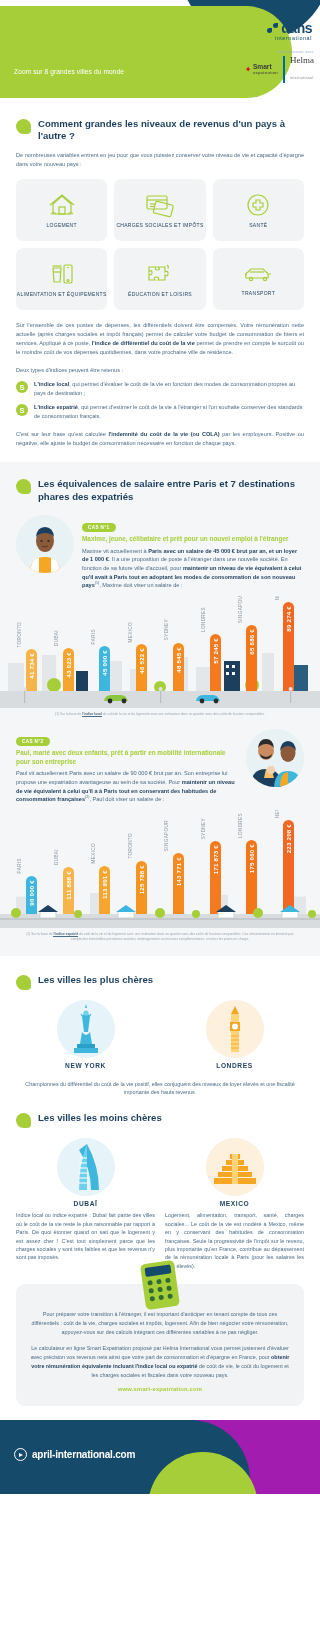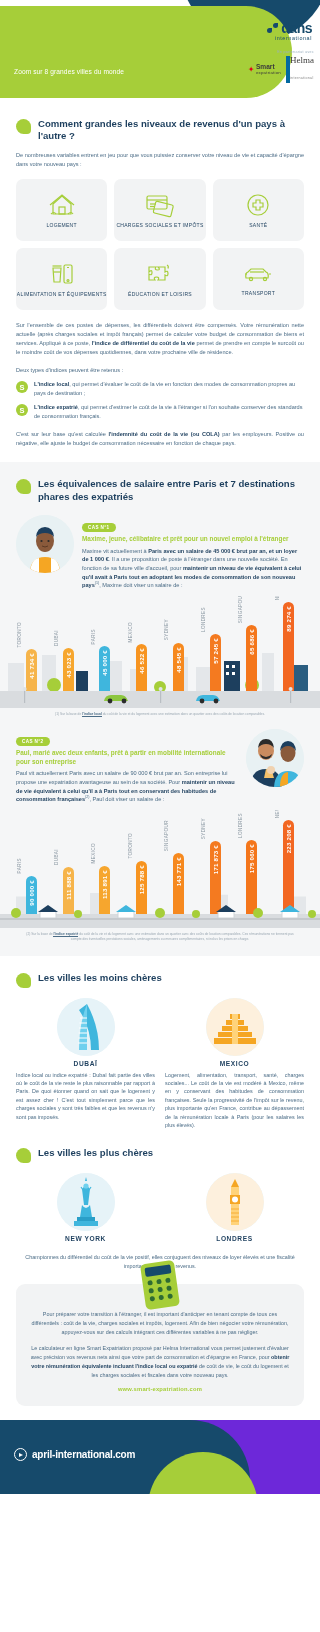--- a/index.html
+++ b/index.html
@@ -42,21 +42,21 @@
   .brand-name { font-size:14px; font-weight:bold; color:#164a6b; letter-spacing:-.5px; }
   .brand-tag { font-size:5.4px; color:#164a6b; letter-spacing:.6px; margin-top:-1px; }
   .partners { position:absolute; right:6px; top:50px; width:110px; text-align:right; }
   .partners-label { font-size:3.6px; color:#9bb0c0; letter-spacing:.3px; margin-bottom:2px; }
   .partners-row { display:flex; align-items:center; justify-content:flex-end; gap:5px; }
   .p-smart { display:flex; align-items:center; gap:1.5px; }
   .p-smart-mark { color:#e2001a; font-size:8px; line-height:1; }
   .p-smart-txt { text-align:left; line-height:1; }
   .p-smart-txt b { font-size:6.6px; color:#3c3c3b; font-weight:bold; display:block; }
   .p-smart-txt span { font-size:4.4px; color:#3c3c3b; display:block; letter-spacing:.2px; }
-  .p-helma { border-left:4px solid #0369a1; text-align:left; }
+  .p-helma { border-left:2px solid #0369a1; padding-left:5px; text-align:left; }
   .p-helma b { font-family:"Liberation Serif", serif; font-size:9px; color:#3c3c3b; font-weight:normal; display:block; line-height:1; }
   .p-helma span { font-size:3.6px; color:#8a8a8a; letter-spacing:.3px; }
 
   
   .sec-head { display:flex; gap:7px; align-items:flex-start; padding:0 16px; }
   .bullet {
     flex:0 0 auto; width:15px; height:15px; background:#a6ce39;
     border-radius:50% 50% 4px 50%; margin-top:1px;
   }
   .sec-title { font-size:9.6px; font-weight:bold; line-height:1.3; color:#1d3f5e; }
@@ -164,21 +164,21 @@
     width:34px; height:46px; background:#a6ce39; border-radius:5px;
   }
   .calc-screen { position:absolute; left:4px; top:4px; width:26px; height:9px; background:#164a6b; border-radius:2px; }
   .calc-keys { position:absolute; left:5px; top:17px; width:24px; display:grid; grid-template-columns:repeat(3,1fr); gap:3px; }
   .calc-keys i { display:block; width:5px; height:5px; border-radius:50%; background:#2f6b33; }
   .cta-txt { font-size:5.4px; line-height:1.62; color:#4b6c86; }
   .cta-txt b { color:#1d3f5e; }
   .cta-link { font-size:5.8px; font-weight:bold; color:#a6ce39; margin-top:7px; letter-spacing:.2px; }
 
   
-  .footer { position:relative; height:74px; margin-top:14px; overflow:hidden; background:#6d28d9; }
+  .footer { position:relative; height:74px; margin-top:14px; overflow:hidden; background:#a21caf; }
   .ftr-navy { position:absolute; left:0; top:0; width:250px; height:74px; background:#164a6b; border-radius:0 60px 0 0; }
   .ftr-green { position:absolute; left:148px; top:32px; width:110px; height:74px; background:#a6ce39; border-radius:60px 60px 0 0; }
   .ftr-link { position:absolute; left:14px; top:28px; display:flex; align-items:center; gap:5px; }
   .play {
     width:13px; height:13px; border-radius:50%; border:1.2px solid #ffffff;
     display:flex; align-items:center; justify-content:center;
   }
   .play i { width:0;height:0;border-left:4px solid #fff;border-top:2.6px solid transparent;border-bottom:2.6px solid transparent;margin-left:1.5px; }
   .ftr-txt { color:#ffffff; font-size:10px; font-weight:bold; letter-spacing:-.2px; }
 </style>
@@ -505,20 +505,64 @@
           <circle cx="312" cy="12" r="4" fill="#a6ce39"></circle>
         <rect x="0" y="16" width="320" height="2" fill="#c5c9cd"></rect>
       </svg>
     </div>
 
     <div class="foot-note" style="padding-bottom:14px;">
       <span>(2) Sur la base de </span><b>l'indice expatrié</b><span> du coût de la vie et du logement avec une estimation dans un quartier avec des coûts de location comparables. Ces rémunérations ne tiennent pas compte des éventuelles prestations sociales, aménagements ou mesures complémentaires, ni inclus les prises en charge.</span>
     </div>
   </div>
 
+  <div style="padding-top:18px;">
+    <div class="sec-head">
+      <span class="bullet"></span>
+      <span class="sec-title">Les villes les plus chères</span>
+    </div>
+    <div class="cities">
+      <div class="city">
+        <div class="city-ico">
+          <svg width="58" height="58" viewBox="0 0 58 58">
+            <circle cx="29" cy="29" r="29" fill="#e6f3f8"></circle>
+            <path d="M28 8 l1-4 l1 4z" fill="#3fb6dd"></path>
+            <path d="M25 16 q4-6 8 0 l-2 16 h-4z" fill="#3fb6dd"></path>
+            <path d="M24 14 l2 3 m8-3 l-2 3" stroke="#3fb6dd" stroke-width="1.2"></path>
+            <path d="M25 32 q4 6 8 0 l2 12 h-12z" fill="#3fb6dd"></path>
+            <rect x="20" y="44" width="18" height="4" fill="#2a9fc8"></rect>
+            <rect x="17" y="48" width="24" height="5" fill="#3fb6dd"></rect>
+            <circle cx="29" cy="13" r="2.6" fill="#6fd0ee"></circle>
+          </svg>
+        </div>
+        <div class="city-name">NEW YORK</div>
+      </div>
+      <div class="city">
+        <div class="city-ico">
+          <svg width="58" height="58" viewBox="0 0 58 58">
+            <circle cx="29" cy="29" r="29" fill="#fdf0dd"></circle>
+            <path d="M29 6 l4 8 h-8z" fill="#f5a623"></path>
+            <rect x="25" y="14" width="8" height="8" fill="#ffd37a"></rect>
+            <rect x="24" y="22" width="10" height="9" fill="#f5a623"></rect>
+            <circle cx="29" cy="26.5" r="3" fill="#ffffff"></circle>
+            <rect x="25" y="31" width="8" height="21" fill="#ffd37a"></rect>
+            <g stroke="#f5a623" stroke-width=".8">
+              <path d="M25 36 h8"></path>
+                <path d="M25 40 h8"></path>
+                <path d="M25 44 h8"></path>
+                <path d="M25 48 h8"></path>
+            </g>
+          </svg>
+        </div>
+        <div class="city-name">LONDRES</div>
+      </div>
+    </div>
+    <div class="cities-note">Championnes du différentiel du coût de la vie positif, elles conjuguent des niveaux de loyer élevés et une fiscalité importante des hauts revenus.</div>
+  </div>
+
   <div style="padding-top:16px;">
     <div class="sec-head">
       <span class="bullet"></span>
       <span class="sec-title">Les villes les moins chères</span>
     </div>
     <div class="cities">
       <div class="city">
         <div class="city-ico">
           <svg width="58" height="58" viewBox="0 0 58 58">
             <circle cx="29" cy="29" r="29" fill="#e6f3f8"></circle>
@@ -550,64 +594,20 @@
             </g>
             <path d="M26 16 h6 v30 h-6z" fill="#ffd37a"></path>
           </svg>
         </div>
         <div class="city-name">MEXICO</div>
         <div class="city-txt">Logement, alimentation, transport, santé, charges sociales... Le coût de la vie est modéré à Mexico, même en y conservant des habitudes de consommation françaises. Seule la progressivité de l'impôt sur le revenu, plus importante qu'en France, contribue au dépassement de la rémunération locale à Paris (pour les salaires les plus élevés).</div>
       </div>
     </div>
   </div>
 
-  <div style="padding-top:18px;">
-    <div class="sec-head">
-      <span class="bullet"></span>
-      <span class="sec-title">Les villes les plus chères</span>
-    </div>
-    <div class="cities">
-      <div class="city">
-        <div class="city-ico">
-          <svg width="58" height="58" viewBox="0 0 58 58">
-            <circle cx="29" cy="29" r="29" fill="#e6f3f8"></circle>
-            <path d="M28 8 l1-4 l1 4z" fill="#3fb6dd"></path>
-            <path d="M25 16 q4-6 8 0 l-2 16 h-4z" fill="#3fb6dd"></path>
-            <path d="M24 14 l2 3 m8-3 l-2 3" stroke="#3fb6dd" stroke-width="1.2"></path>
-            <path d="M25 32 q4 6 8 0 l2 12 h-12z" fill="#3fb6dd"></path>
-            <rect x="20" y="44" width="18" height="4" fill="#2a9fc8"></rect>
-            <rect x="17" y="48" width="24" height="5" fill="#3fb6dd"></rect>
-            <circle cx="29" cy="13" r="2.6" fill="#6fd0ee"></circle>
-          </svg>
-        </div>
-        <div class="city-name">NEW YORK</div>
-      </div>
-      <div class="city">
-        <div class="city-ico">
-          <svg width="58" height="58" viewBox="0 0 58 58">
-            <circle cx="29" cy="29" r="29" fill="#fdf0dd"></circle>
-            <path d="M29 6 l4 8 h-8z" fill="#f5a623"></path>
-            <rect x="25" y="14" width="8" height="8" fill="#ffd37a"></rect>
-            <rect x="24" y="22" width="10" height="9" fill="#f5a623"></rect>
-            <circle cx="29" cy="26.5" r="3" fill="#ffffff"></circle>
-            <rect x="25" y="31" width="8" height="21" fill="#ffd37a"></rect>
-            <g stroke="#f5a623" stroke-width=".8">
-              <path d="M25 36 h8"></path>
-                <path d="M25 40 h8"></path>
-                <path d="M25 44 h8"></path>
-                <path d="M25 48 h8"></path>
-            </g>
-          </svg>
-        </div>
-        <div class="city-name">LONDRES</div>
-      </div>
-    </div>
-    <div class="cities-note">Championnes du différentiel du coût de la vie positif, elles conjuguent des niveaux de loyer élevés et une fiscalité importante des hauts revenus.</div>
-  </div>
-
   <div class="cta">
     <div class="calc">
       <span class="calc-screen"></span>
       <span class="calc-keys">
         <i></i>
           <i></i>
           <i></i>
           <i></i>
           <i></i>
           <i></i>

